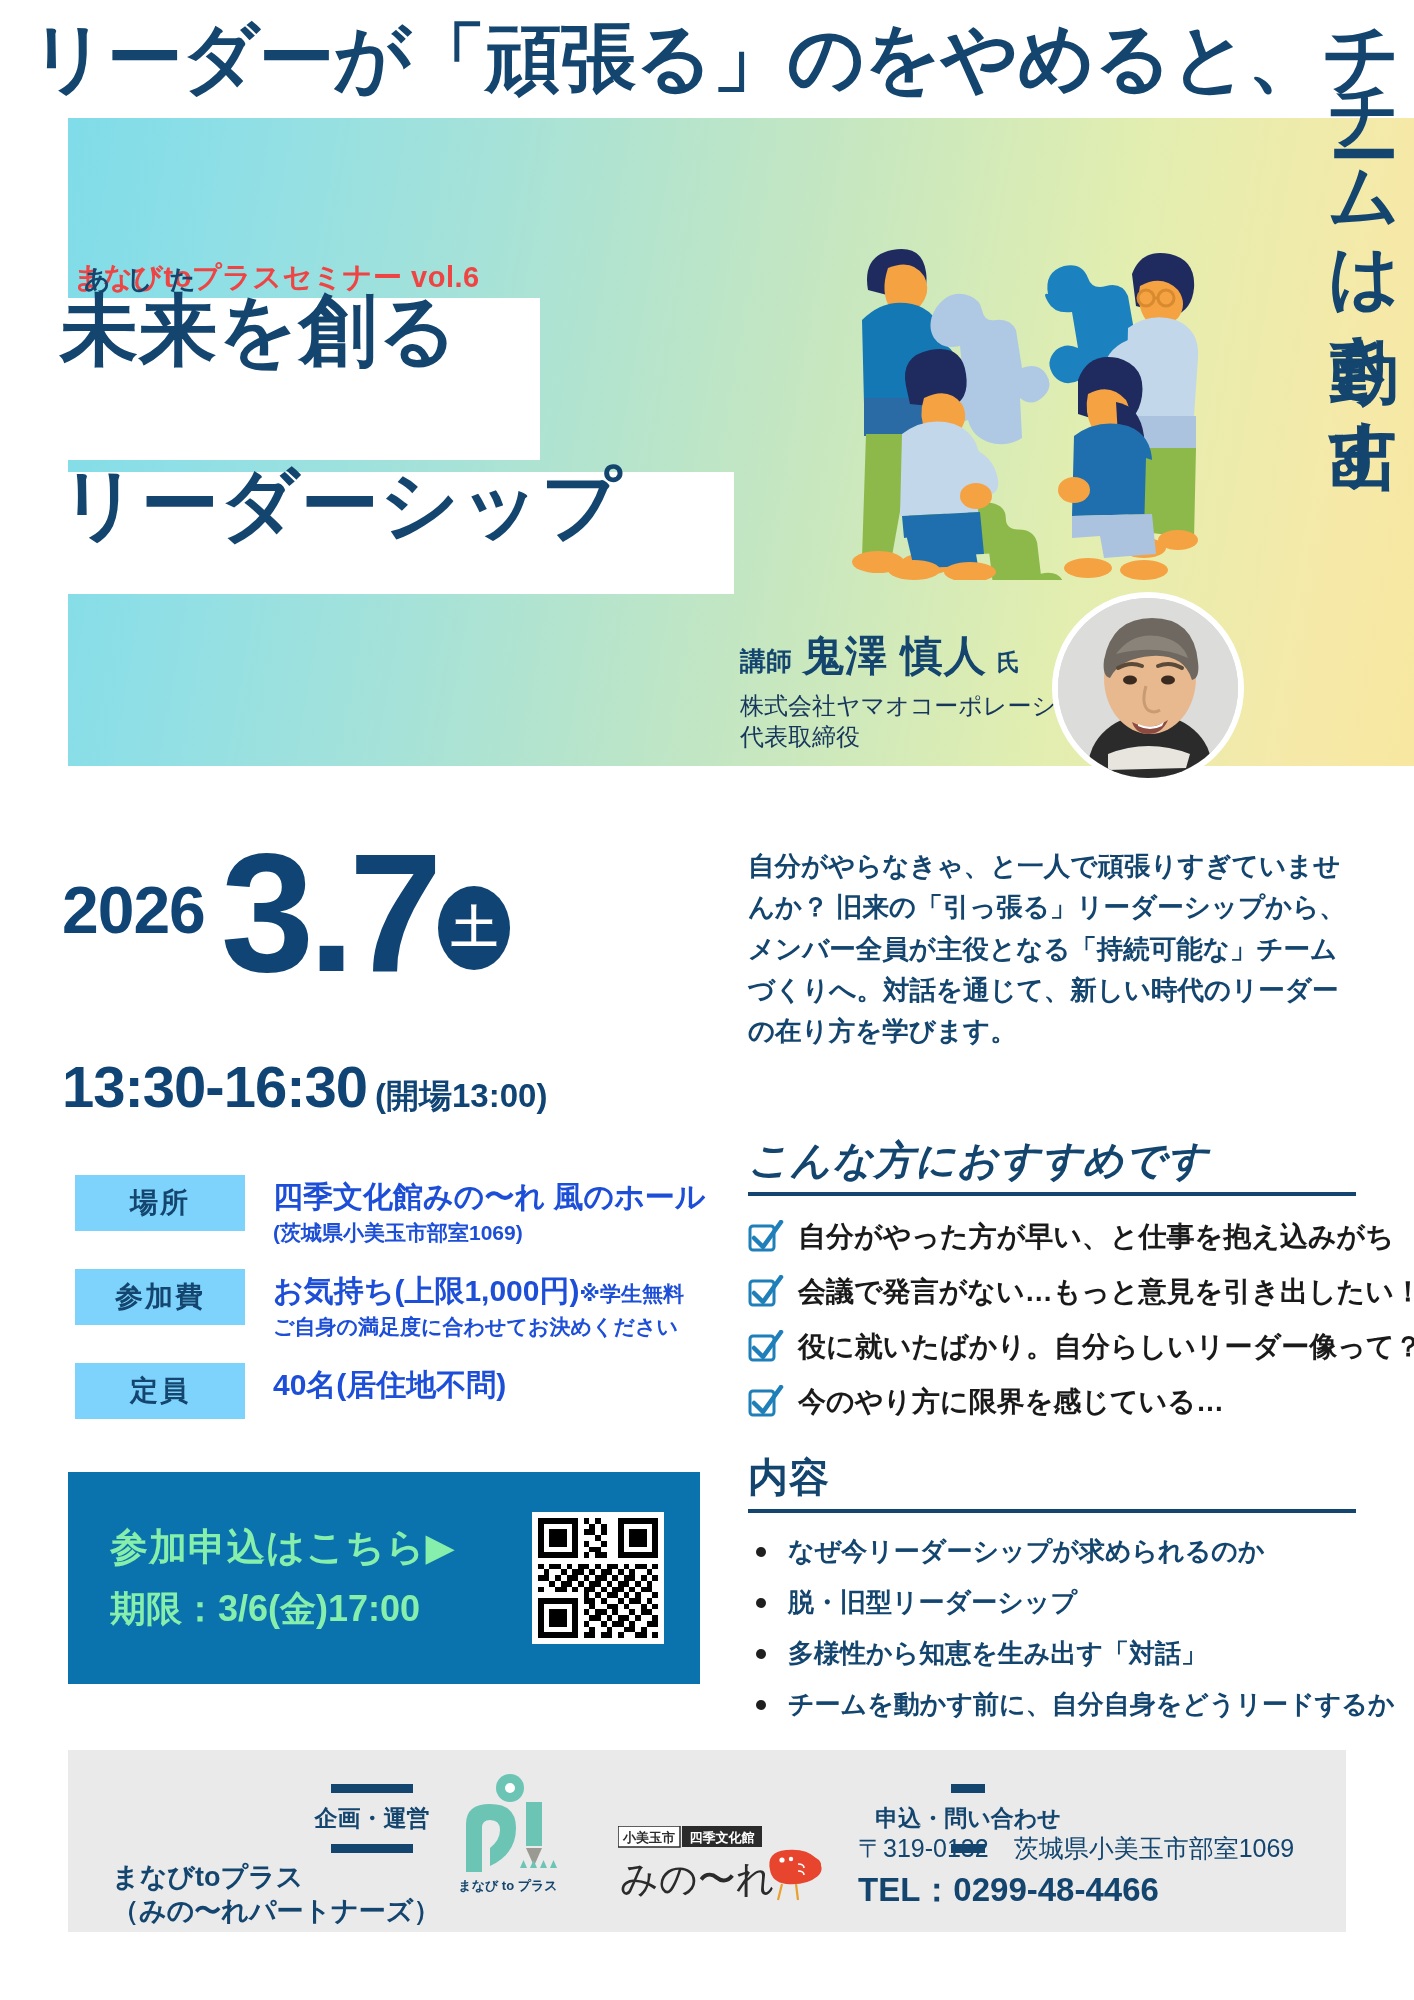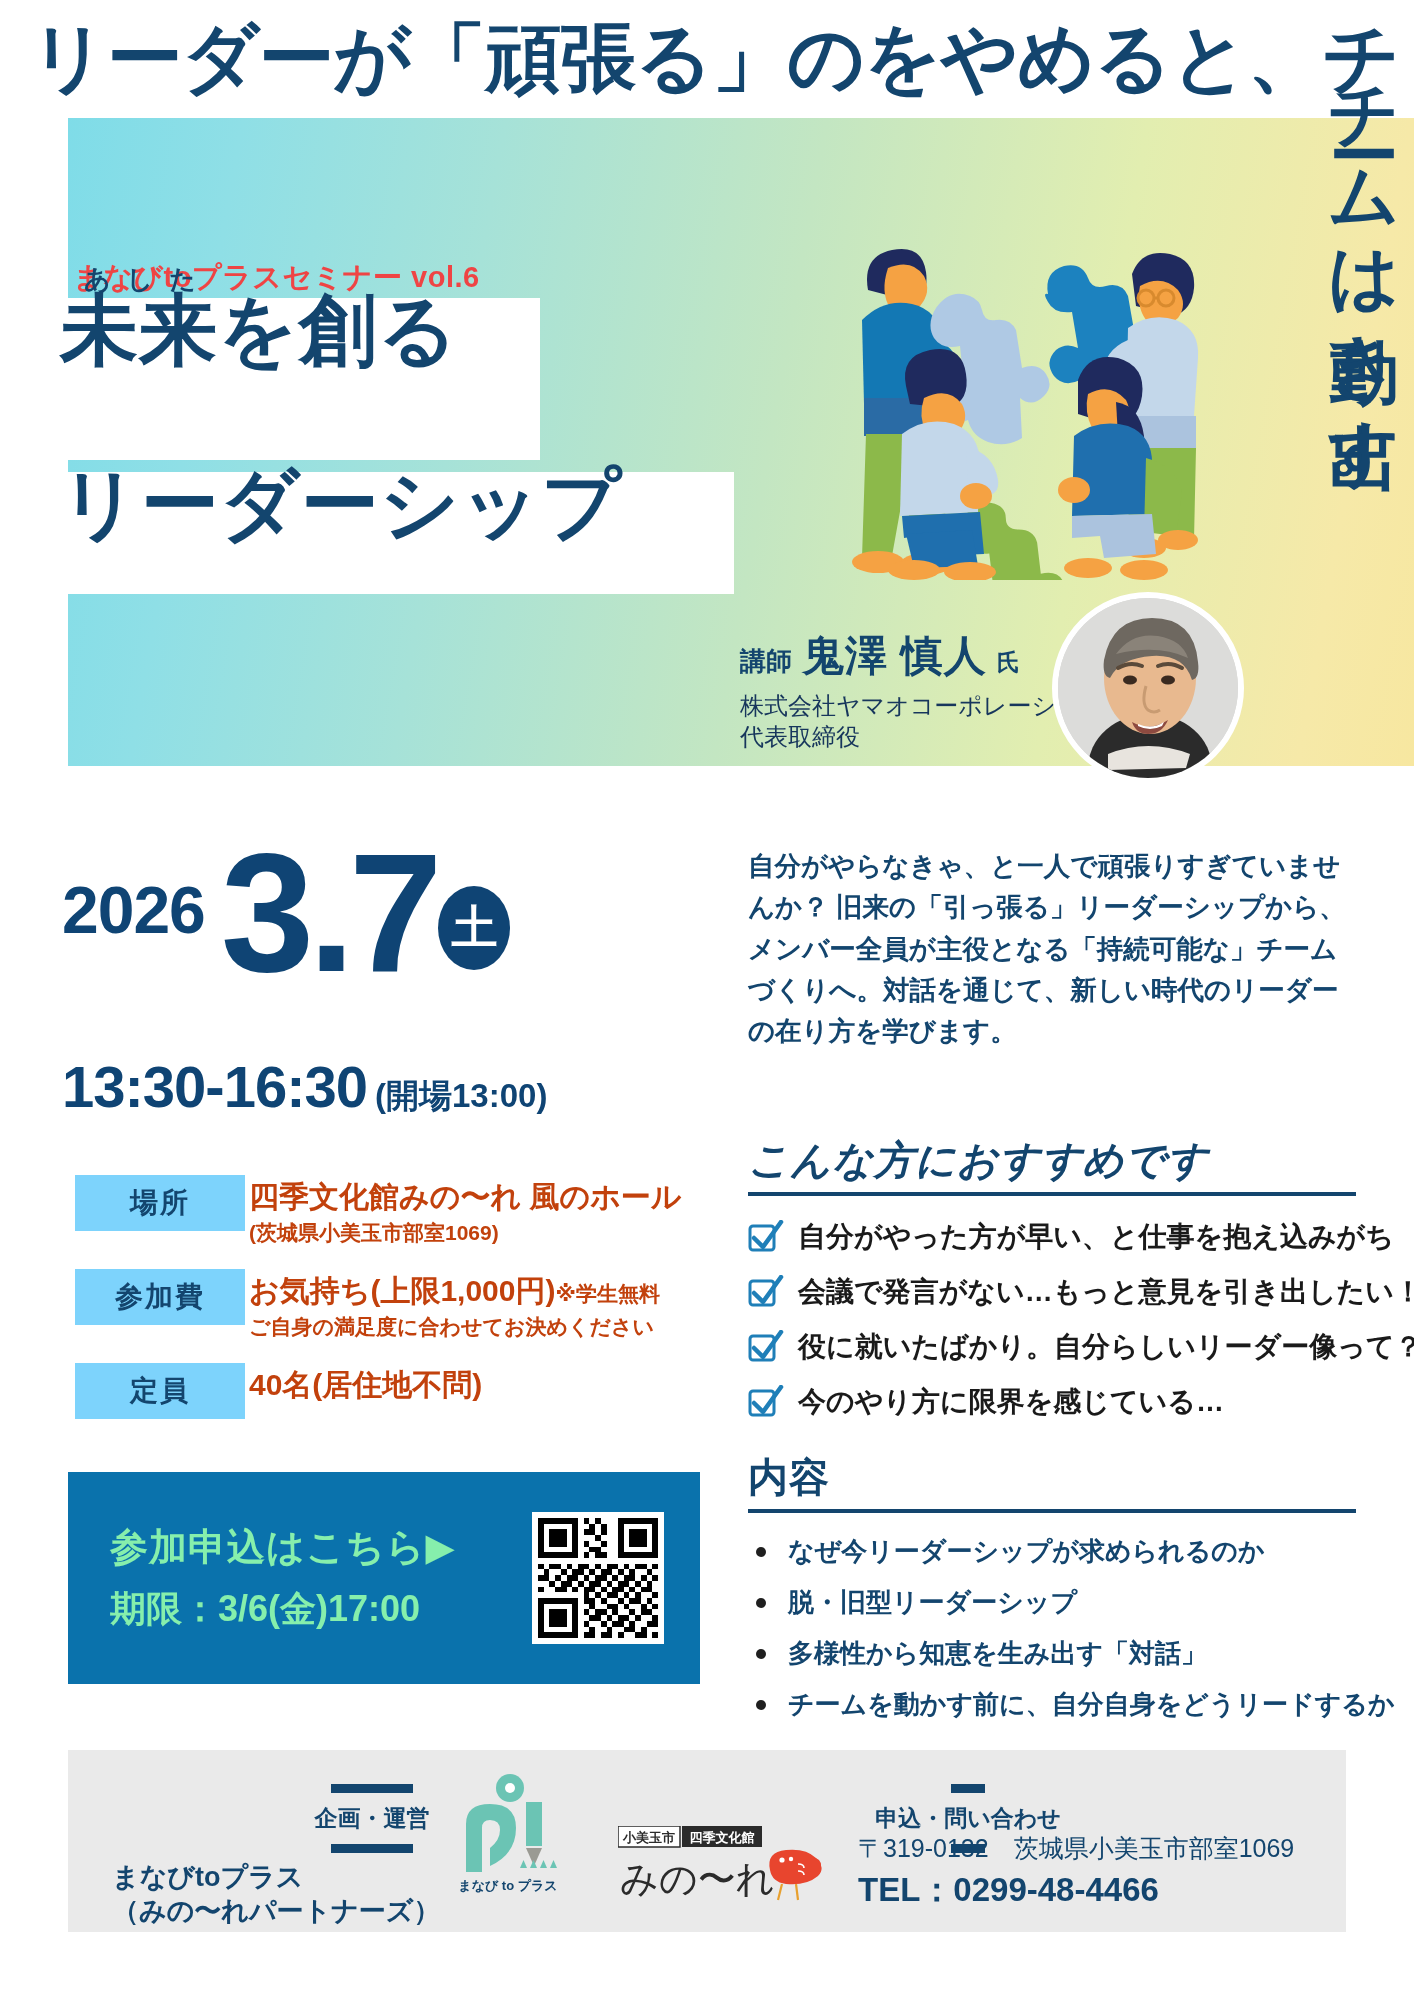--- a/index.html
+++ b/index.html
@@ -254,23 +254,23 @@
     color: #13456e;
     font-size: 28px;
     font-weight: 700;
     letter-spacing: 2px;
     display: flex;
     align-items: center;
     justify-content: center;
     flex: 0 0 170px;
   }
   .info-val {
-    padding-left: 4px;
+    padding-left: 28px;
     padding-top: 2px;
-    color: #c2410c;
+    color: #1d4ed8;
   }
   .info-val-main {
     font-size: 30px;
     font-weight: 700;
     white-space: nowrap;
     letter-spacing: 0px;
   }
   .info-val-main .small-note { font-size: 21px; }
   .info-val-sub {
     font-size: 21px;

